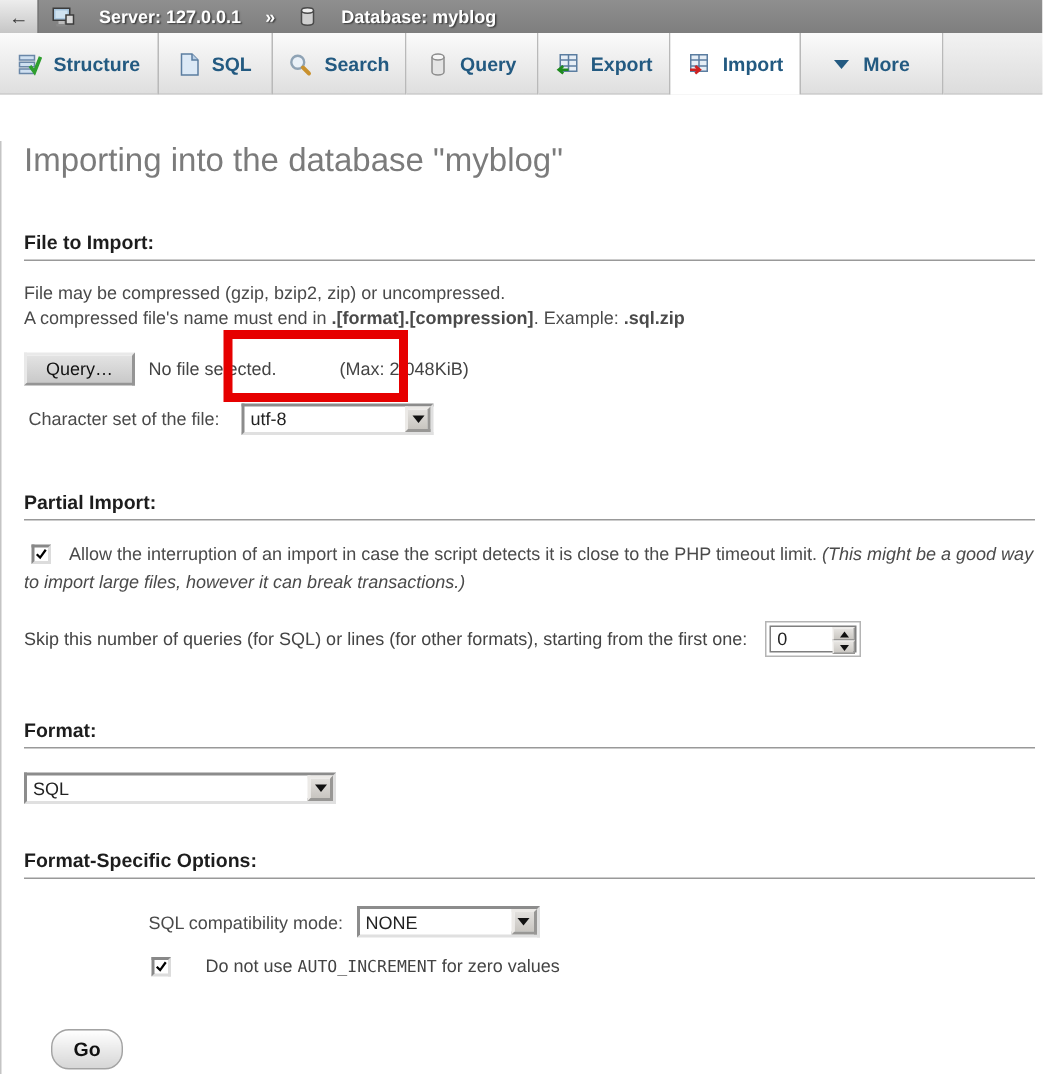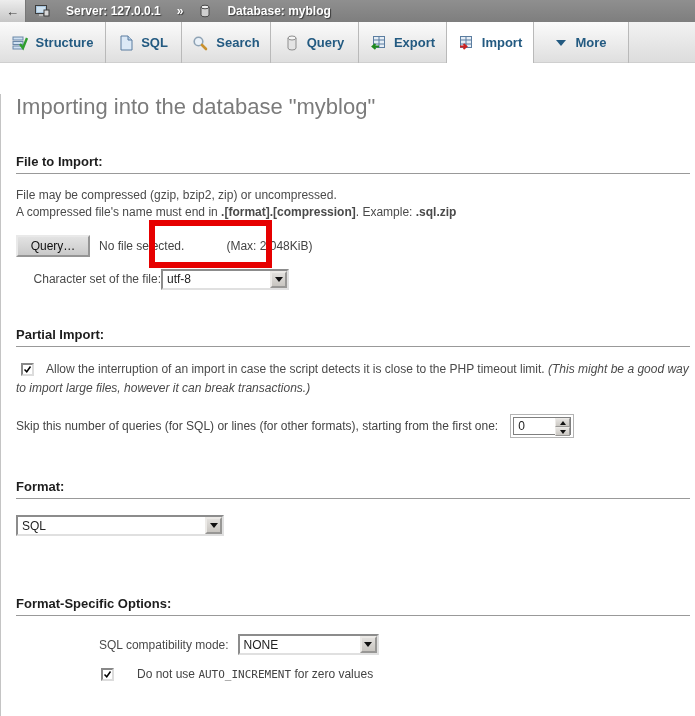--- a/index.html
+++ b/index.html
@@ -83,41 +83,41 @@
   .sec-head {
     font-size: 13px;
     font-weight: bold;
     color: #1d1d1d;
     border-bottom: 1px solid #999;
     padding-bottom: 4px;
   }
   .h-file { margin-top: 34px; }
   .h-partial { margin-top: 37px; }
   .h-format { margin-top: 41px; }
-  .h-options { margin-top: 60px; }
+  .h-options { margin-top: 30px; }
 
   .para { line-height: 17px; margin-top: 13px; color: #4a4a4a; }
   .b { font-weight: bold; }
 
   .row { display: flex; align-items: center; }
   .row-label { width: 145px; flex: none; padding-left: 3px; color: #4a4a4a; }
 
   .browse-row { margin-top: 13px; height: 24px; }
   .btn-browse {
     height: 22px; width: 74px;
     background: linear-gradient(#e3e3e3, #c9c9c9);
     border: 2px outset #e9e9e9;
     font-family: "Liberation Sans", sans-serif;
     font-size: 12px; color: #111;
     cursor: pointer;
   }
   .no-file { margin-left: 9px; }
   .max-size { margin-left: 42px; }
 
-  .charset-row { margin-top: 10px; height: 22px; text-align: right; }
+  .charset-row { margin-top: 10px; height: 22px; }
 
   
   .win-select {
     display: flex; align-items: stretch;
     height: 21px;
     background: #fff;
     border: 2px inset #e0e0e0;
     cursor: pointer;
   }
   .win-select .val {
@@ -134,21 +134,21 @@
     display: flex; align-items: center; justify-content: center;
   }
   .tri-down {
     width: 0; height: 0;
     border-left: 4px solid transparent;
     border-right: 4px solid transparent;
     border-top: 5px solid #111;
   }
   .sel-charset { width: 128px; }
   .sel-format { width: 208px; margin-top: 16px; }
-  .sel-compat { width: 141px; }
+  .sel-compat { width: 122px; }
 
   
   .cb {
     width: 13px; height: 13px; flex: none;
     background: #fff;
     border: 2px inset #dcdcdc;
     display: inline-flex; align-items: center; justify-content: center;
     cursor: pointer;
   }
   .cb svg { display: block; }

